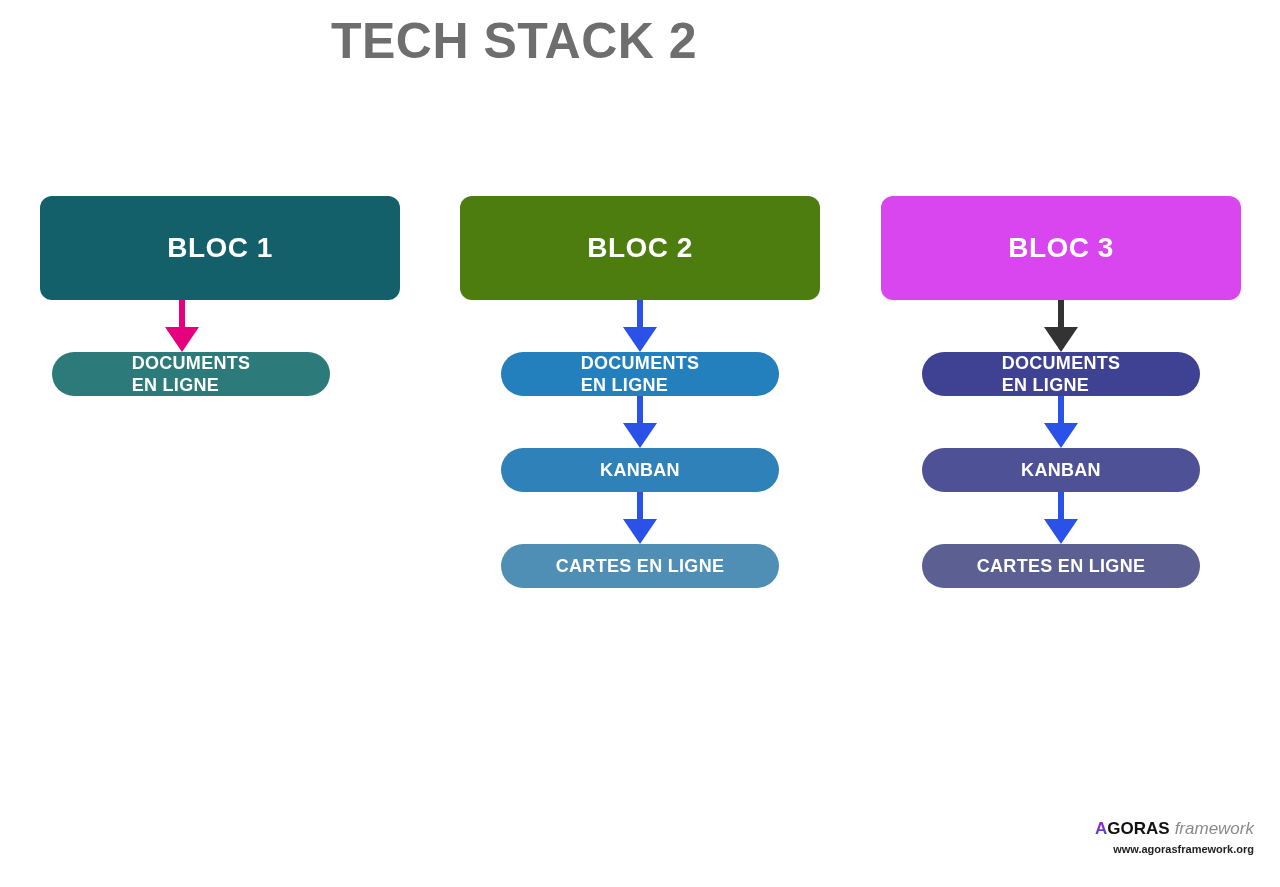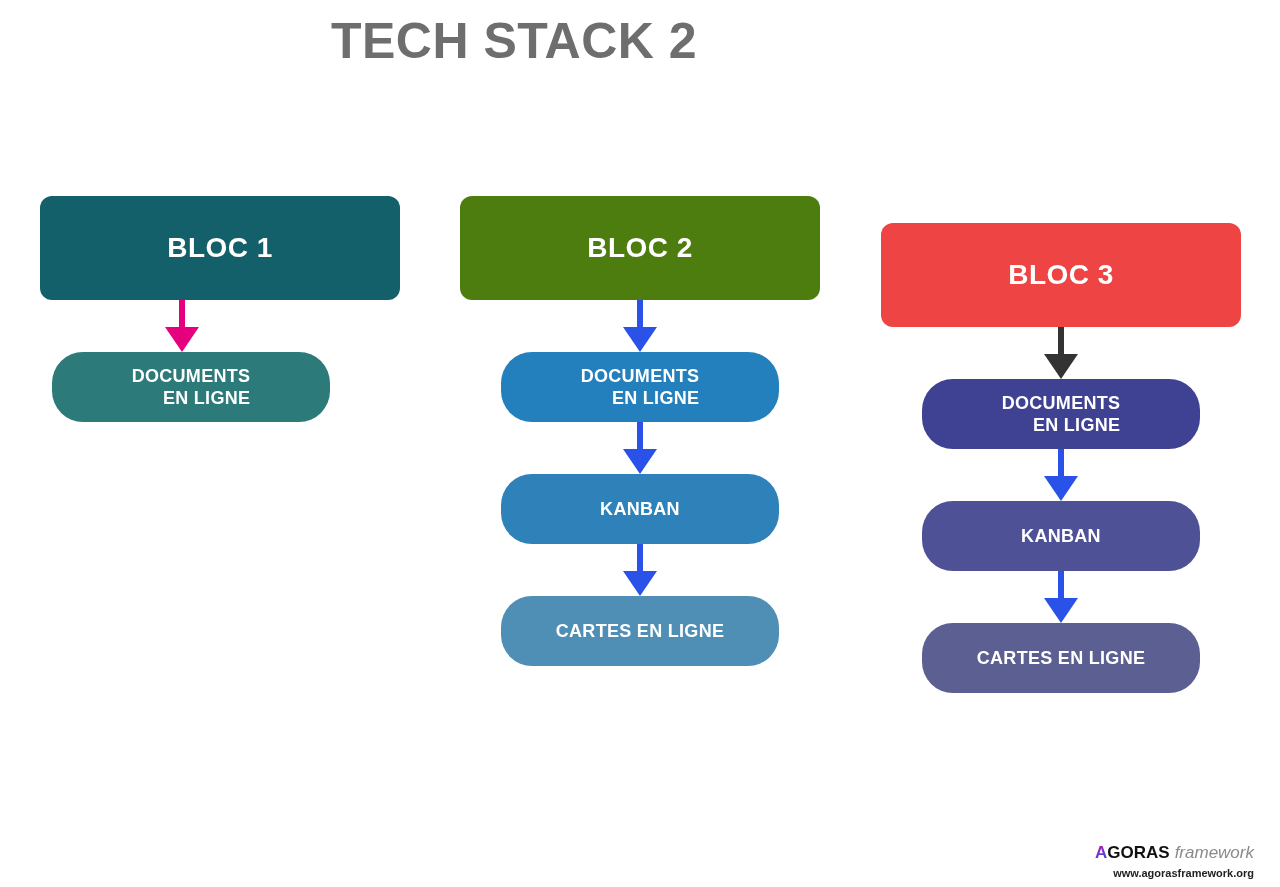--- a/index.html
+++ b/index.html
@@ -59,30 +59,30 @@
     justify-content: center;
     color: #ffffff;
     font-size: 28px;
     font-weight: bold;
     letter-spacing: 0.5px;
     box-sizing: border-box;
   }
 
   
   .step-box {
-    height: 70px;
+    height: 44px;
     border-radius: 31px;
     display: flex;
     align-items: center;
     justify-content: center;
     color: #ffffff;
     font-size: 18px;
     font-weight: bold;
     line-height: 22px;
-    text-align: right;
+    text-align: left;
     letter-spacing: 0.3px;
     box-sizing: border-box;
   }
   .step-w-narrow { width: 278px; }
   .step-w-wide   { width: 278px; }
 
   
   .arrow {
     width: 34px;
     height: 52px;
@@ -94,21 +94,21 @@
     width: 100%;
   }
   
   .col-1 .arrow-wrap { transform: translateX(-38px); }
   .col-1 .step-box   { transform: translateX(-29px); }
 
   
   .logo {
     position: absolute;
     right: 26px;
-    bottom: 8px;
+    bottom: 32px;
     text-align: right;
     line-height: 1;
   }
   .logo-row {
     font-size: 17px;
     font-weight: bold;
     white-space: nowrap;
   }
   .logo-a {
     background: linear-gradient(150deg, #e6007e 0%, #7b2fd0 45%, #1e5fe0 100%);
@@ -187,21 +187,21 @@
       <svg class="arrow" viewBox="0 0 34 52" style="fill: rgb(42, 82, 232);">
         <rect x="14" y="0" width="6" height="30"></rect>
         <polygon points="0,27 34,27 17,52"></polygon>
       </svg>
     </div>
 
     <div class="step-box step-w-wide" style="background-color: rgb(79, 143, 181);">CARTES EN LIGNE</div>
   </div>
 
   <div class="column col-3">
-    <div class="block-header" style="background-color: #ef4444; margin-top: 27px;">BLOC 3</div>
+    <div class="block-header" style="background-color: #d946ef;">BLOC 3</div>
 
     <div class="arrow-wrap">
       <svg class="arrow" viewBox="0 0 34 52" style="fill: rgb(51, 51, 51);">
         <rect x="14" y="0" width="6" height="30"></rect>
         <polygon points="0,27 34,27 17,52"></polygon>
       </svg>
     </div>
 
     <div class="step-box step-w-wide" style="background-color: rgb(63, 66, 147);">
       <span>

